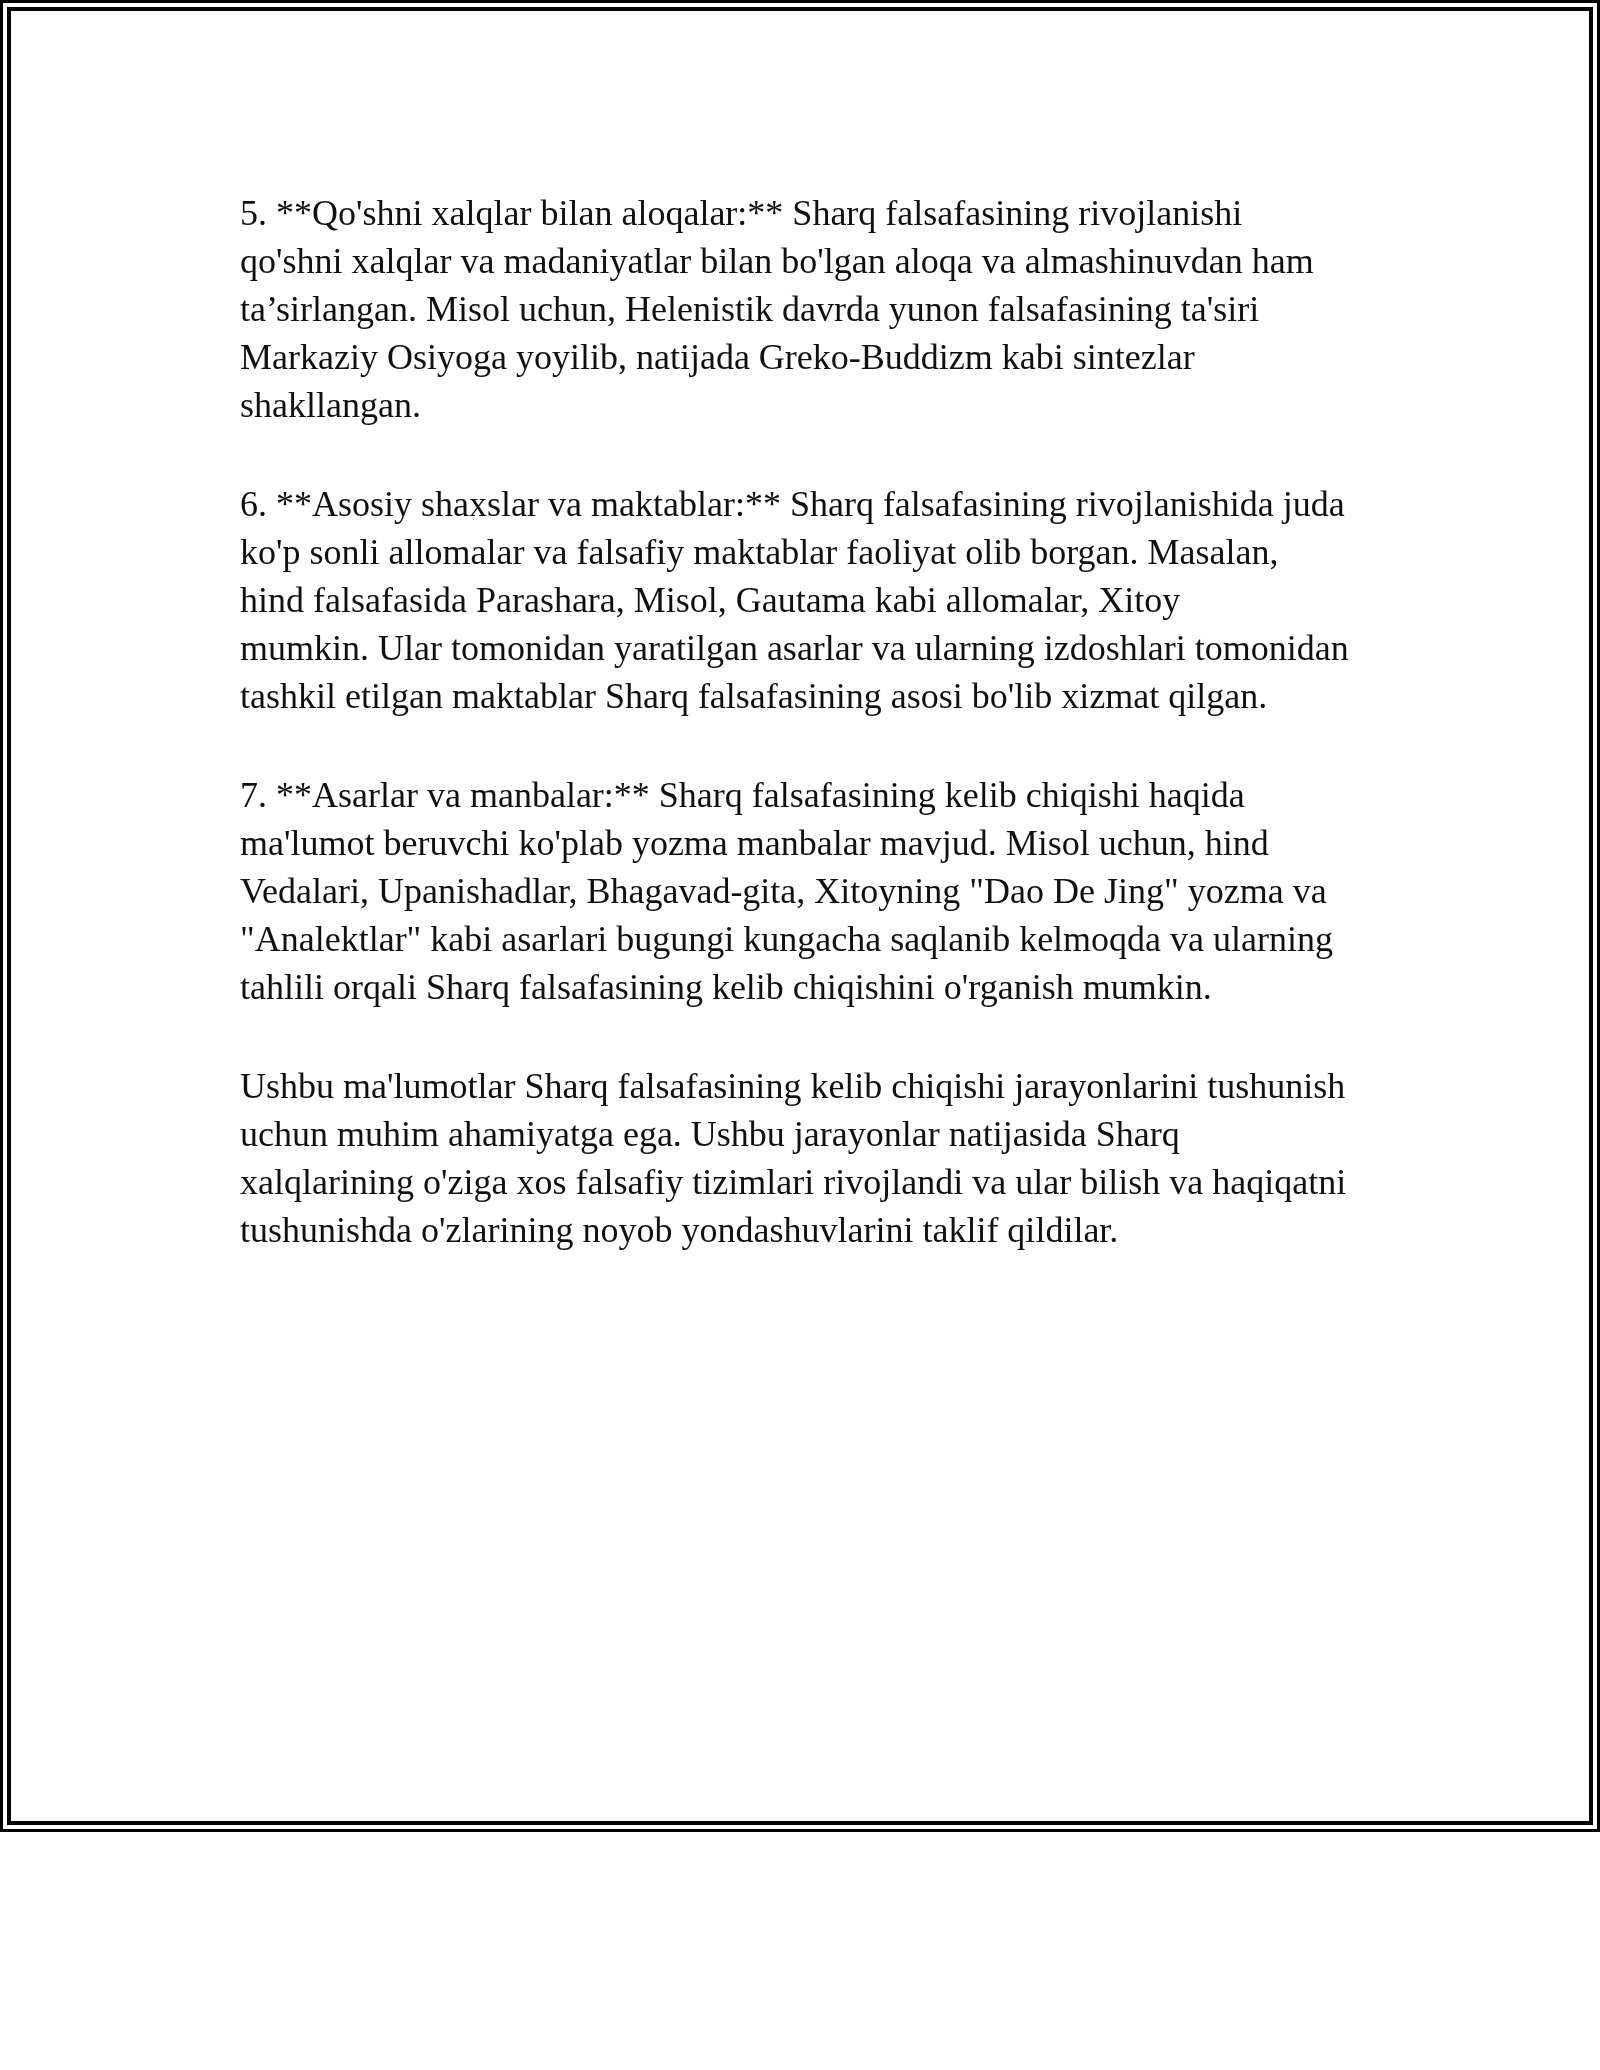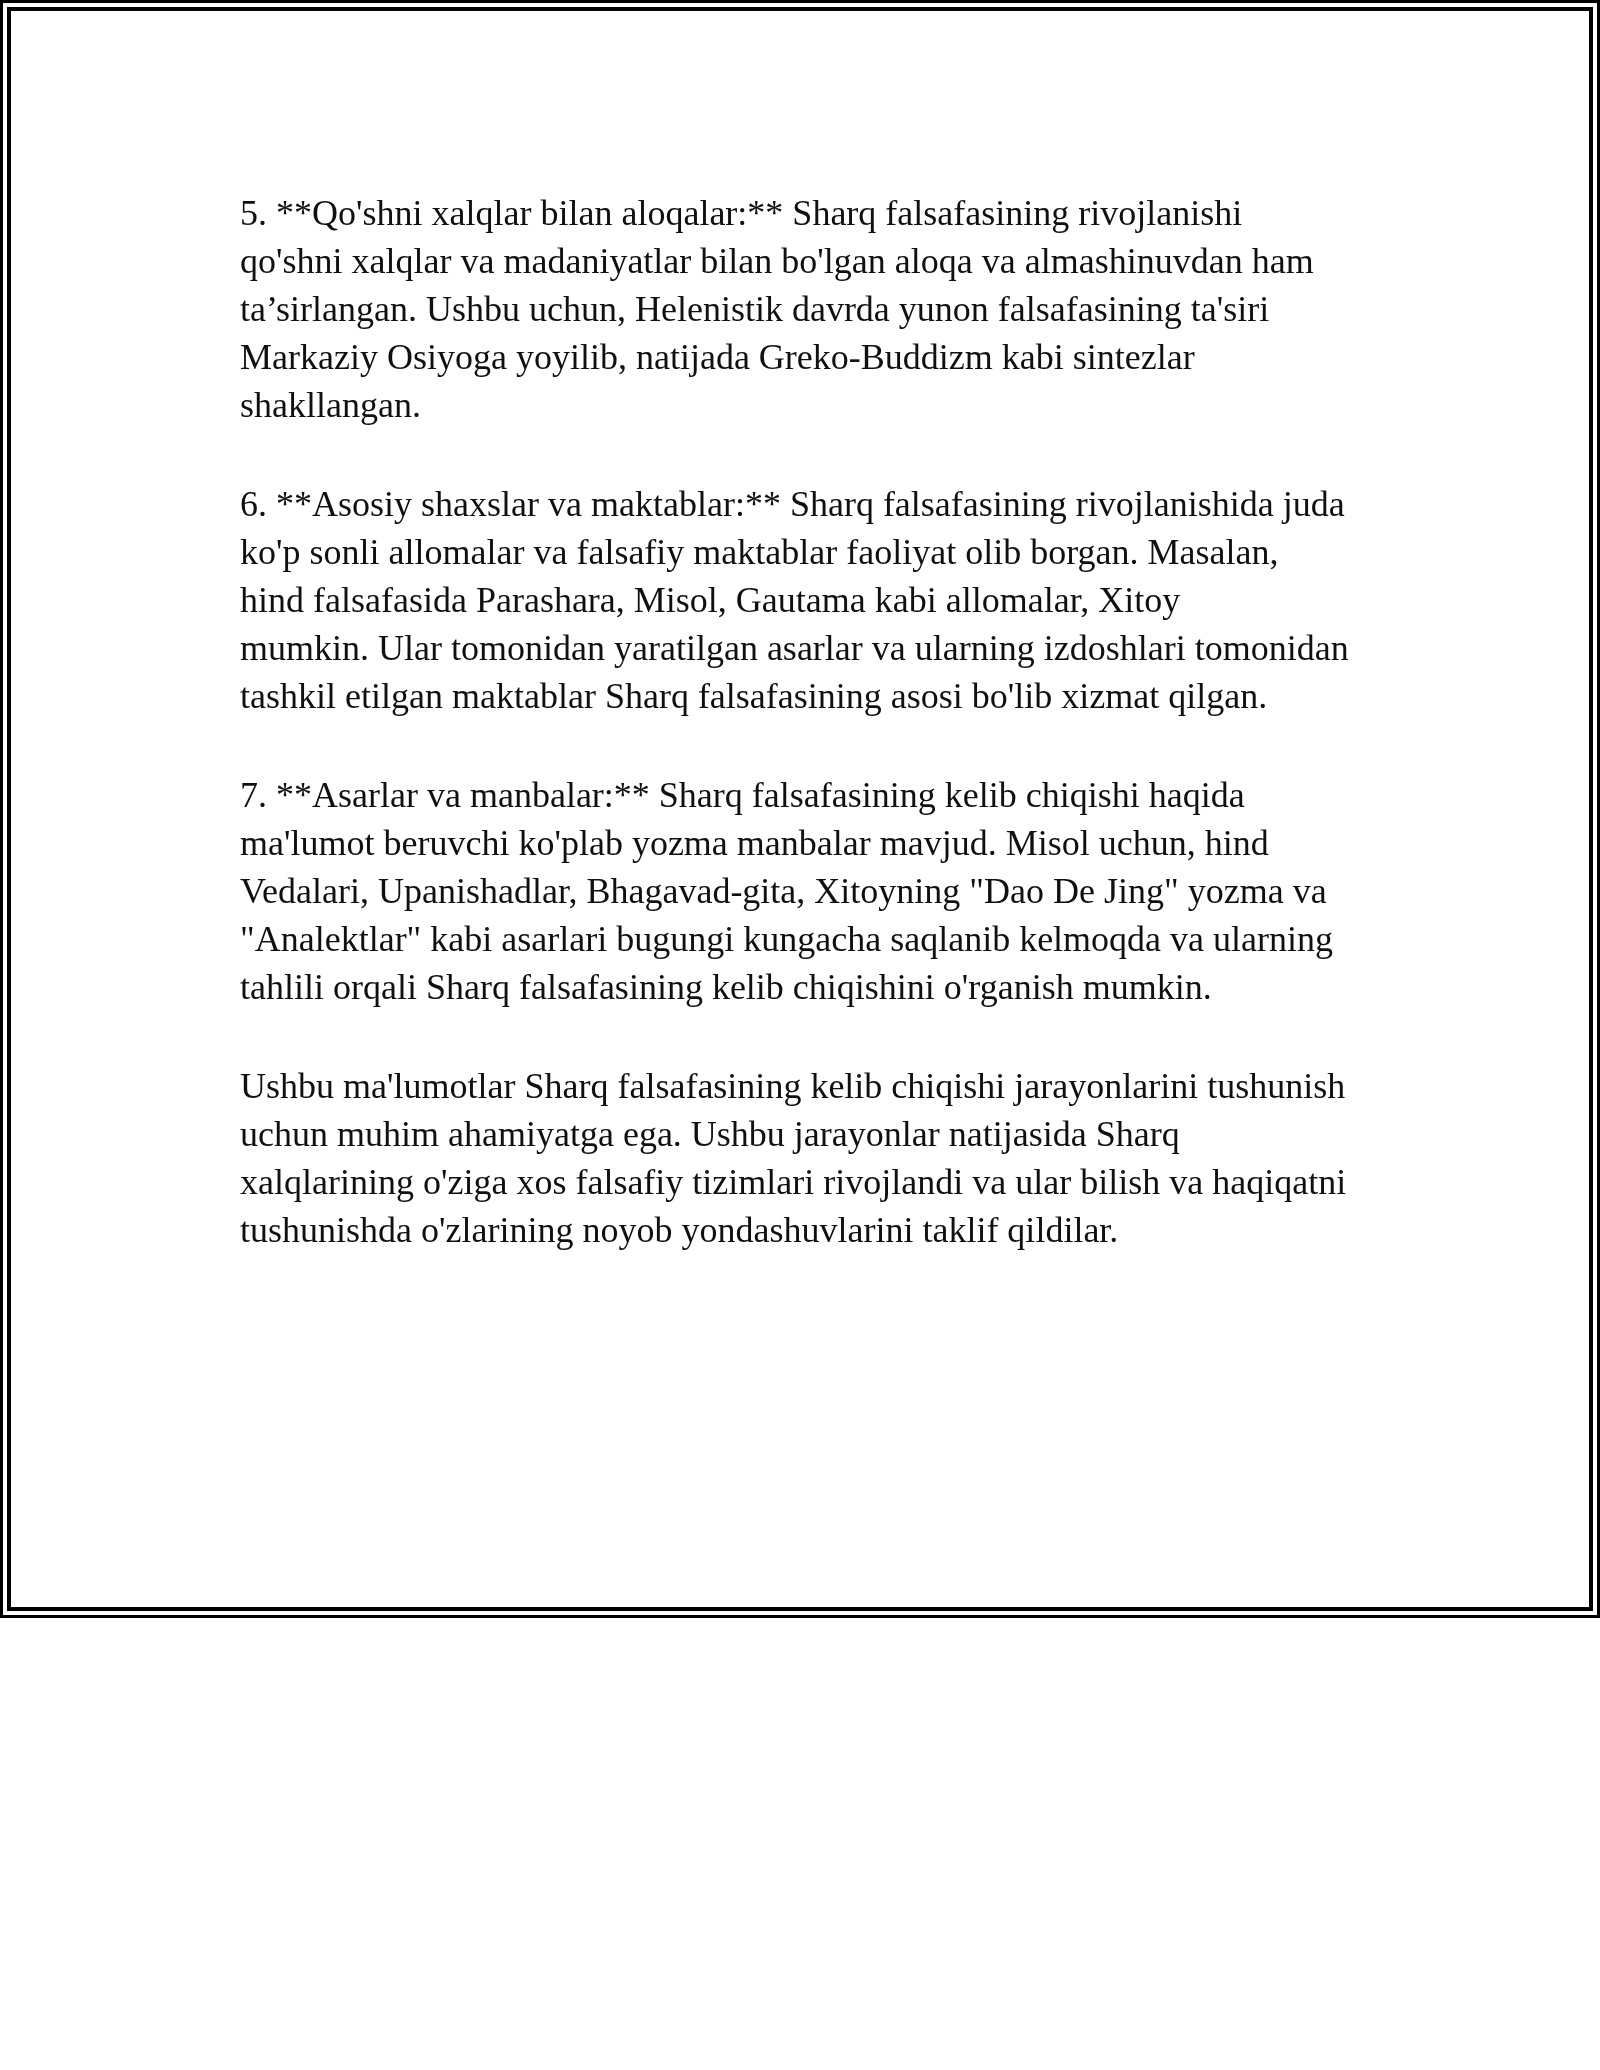--- a/index.html
+++ b/index.html
@@ -8,21 +8,21 @@
   }
   body {
     width: 1600px;
     height: 2070px;
     background: #ffffff;
     font-family: "Liberation Serif", "DejaVu Serif", serif;
   }
   .page {
     position: relative;
     width: 1600px;
-    height: 1618px;
+    height: 1832px;
     box-sizing: border-box;
     background: var(--page-bg, #ffffff);
     border: 3px solid var(--border-color, #000000);
   }
   .inner-frame {
     position: absolute;
     top: 4px;
     left: 4px;
     right: 4px;
     bottom: 4px;
@@ -52,21 +52,21 @@
 </head>
 <body>
 
 <div class="page">
   <div class="inner-frame">
     <div class="text-block">
 
       <div class="para">
         <div class="line">5. **Qo'shni xalqlar bilan aloqalar:** Sharq falsafasining rivojlanishi</div>
         <div class="line">qo'shni xalqlar va madaniyatlar bilan bo'lgan aloqa va almashinuvdan ham</div>
-        <div class="line">ta’sirlangan. Ushbu uchun, Helenistik davrda yunon falsafasining ta'siri</div>
+        <div class="line">ta’sirlangan. Misol uchun, Helenistik davrda yunon falsafasining ta'siri</div>
         <div class="line">Markaziy Osiyoga yoyilib, natijada Greko-Buddizm kabi sintezlar</div>
         <div class="line">shakllangan.</div>
       </div>
 
       <div class="para">
         <div class="line">6. **Asosiy shaxslar va maktablar:** Sharq falsafasining rivojlanishida juda</div>
         <div class="line">ko'p sonli allomalar va falsafiy maktablar faoliyat olib borgan. Masalan,</div>
         <div class="line">hind falsafasida Parashara, Misol, Gautama kabi allomalar, Xitoy</div>
         <div class="line">mumkin. Ular tomonidan yaratilgan asarlar va ularning izdoshlari tomonidan</div>
         <div class="line">tashkil etilgan maktablar Sharq falsafasining asosi bo'lib xizmat qilgan.</div>

